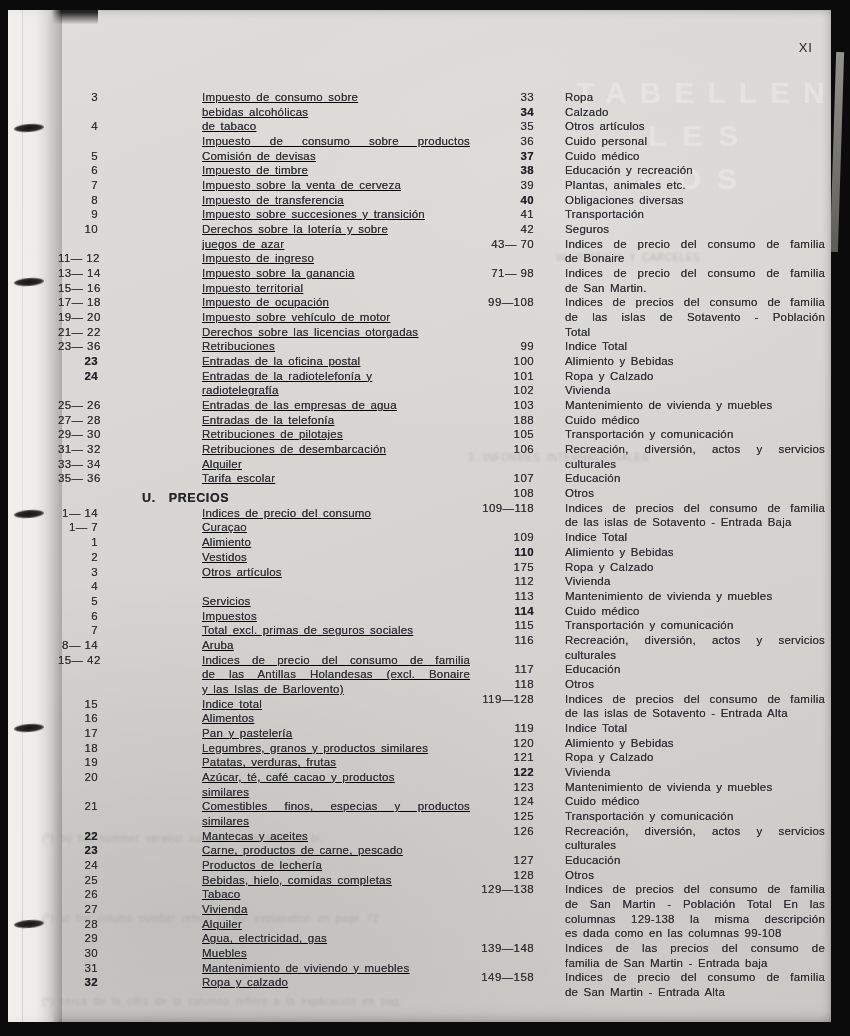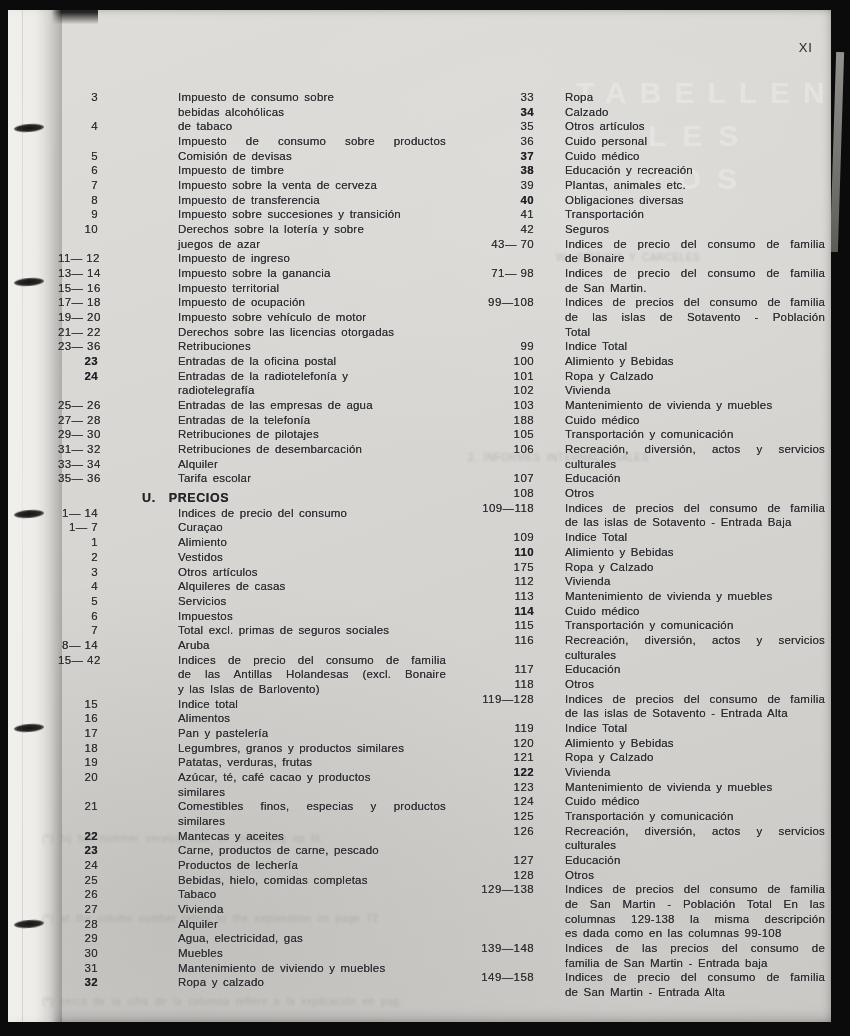--- a/index.html
+++ b/index.html
@@ -61,21 +61,21 @@
   .num{
     flex:none;text-align:right;
     font-size:11.5px;line-height:14.67px;color:#2c2e32;
     letter-spacing:0.4px;white-space:pre;
     text-shadow:0 0 0.4px rgba(40,40,46,0.75);
   }
   .col.left .num{width:40px;}
   .col.right .num{width:56px;}
   .num.b{font-weight:bold;color:#202227;}
   .txt{flex:none;}
-  .col.left .txt{margin-left:80px;width:268px;}
+  .col.left .txt{margin-left:104px;width:268px;text-decoration:underline;}
   .col.right .txt{margin-left:31px;width:260px;}
   .line{
     font-size:11.5px;line-height:14.67px;color:#2c2e32;
     letter-spacing:0.2px;word-spacing:2px;white-space:nowrap;
     text-shadow:0 0 0.4px rgba(40,40,46,0.75);
   }
   .line.j{white-space:normal;text-align:justify;text-align-last:justify;}
   .hrow{margin-top:4px;}
   .htxt{flex:none;margin-left:44px;line-height:14.67px;white-space:nowrap;}
   .hletter,.htitle{font-weight:bold;font-size:12.5px;color:#24262a;letter-spacing:0.6px;
@@ -292,23 +292,20 @@
         </div>
       </div>
       <div class="row">
         <div class="num">3</div>
         <div class="txt">
           <div class="line"><span>Otros artículos</span></div>
         </div>
       </div>
       <div class="row">
         <div class="num">4</div>
-        <div class="txt">
-          <div class="line"><span>Alquileres de casas</span></div>
-        </div>
       </div>
       <div class="row">
         <div class="num">5</div>
         <div class="txt">
           <div class="line"><span>Servicios</span></div>
         </div>
       </div>
       <div class="row">
         <div class="num">6</div>
         <div class="txt">

